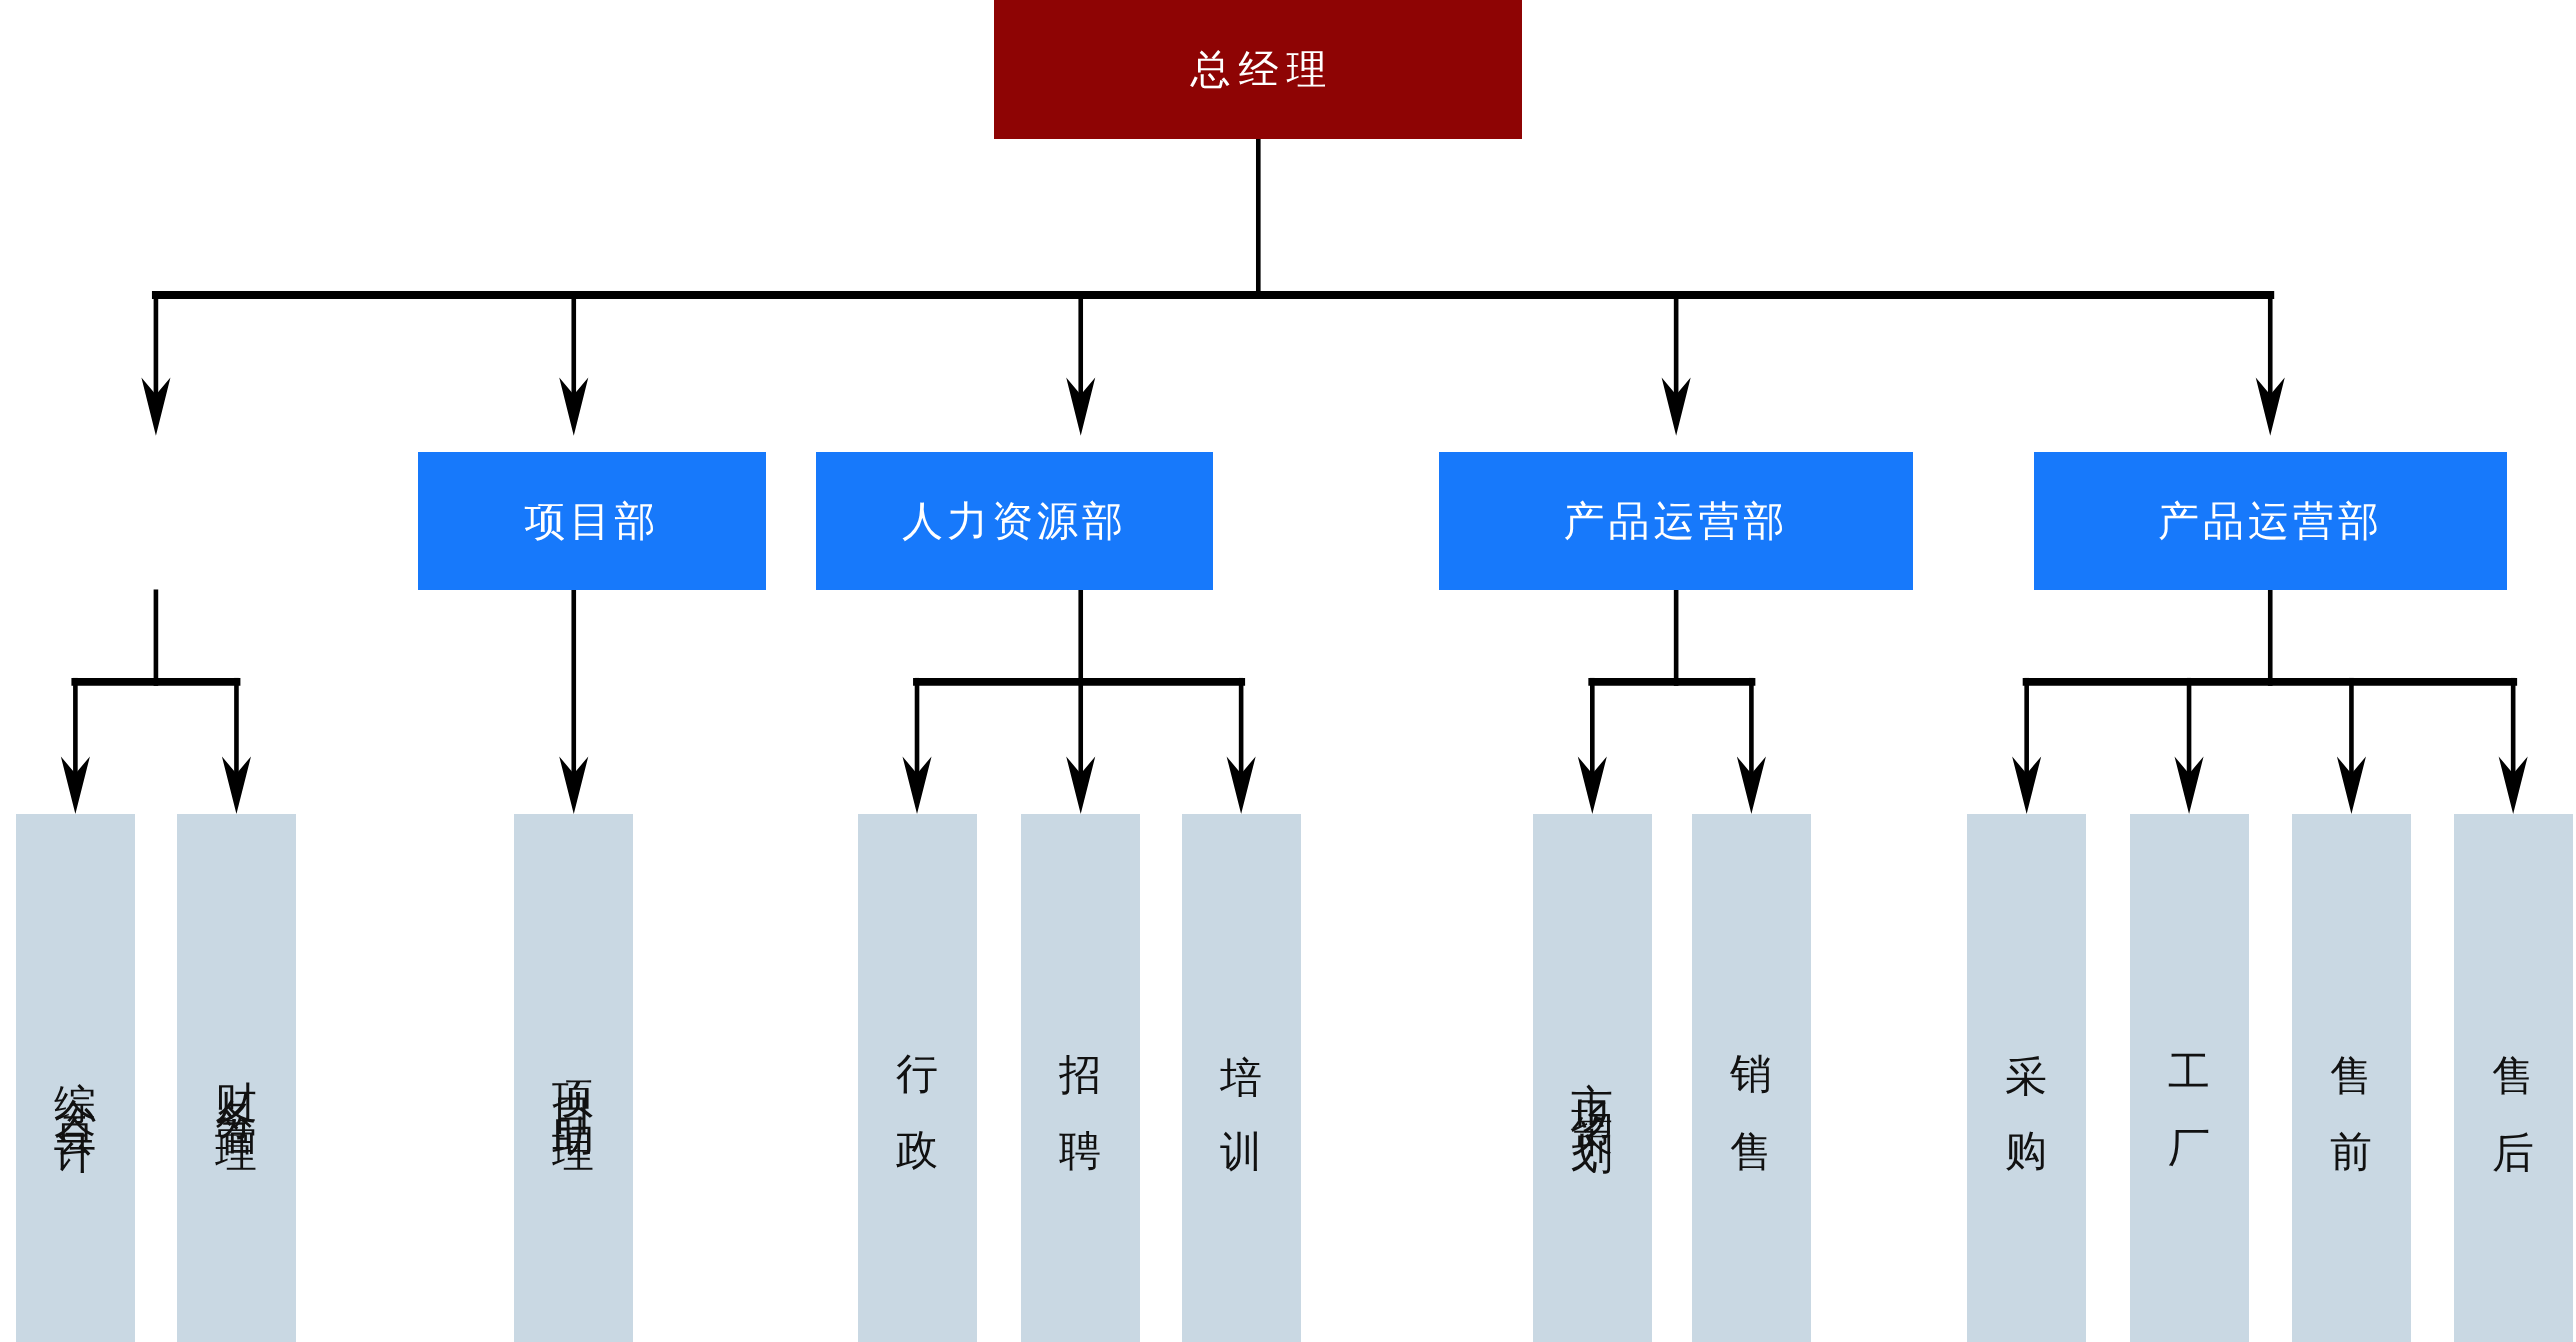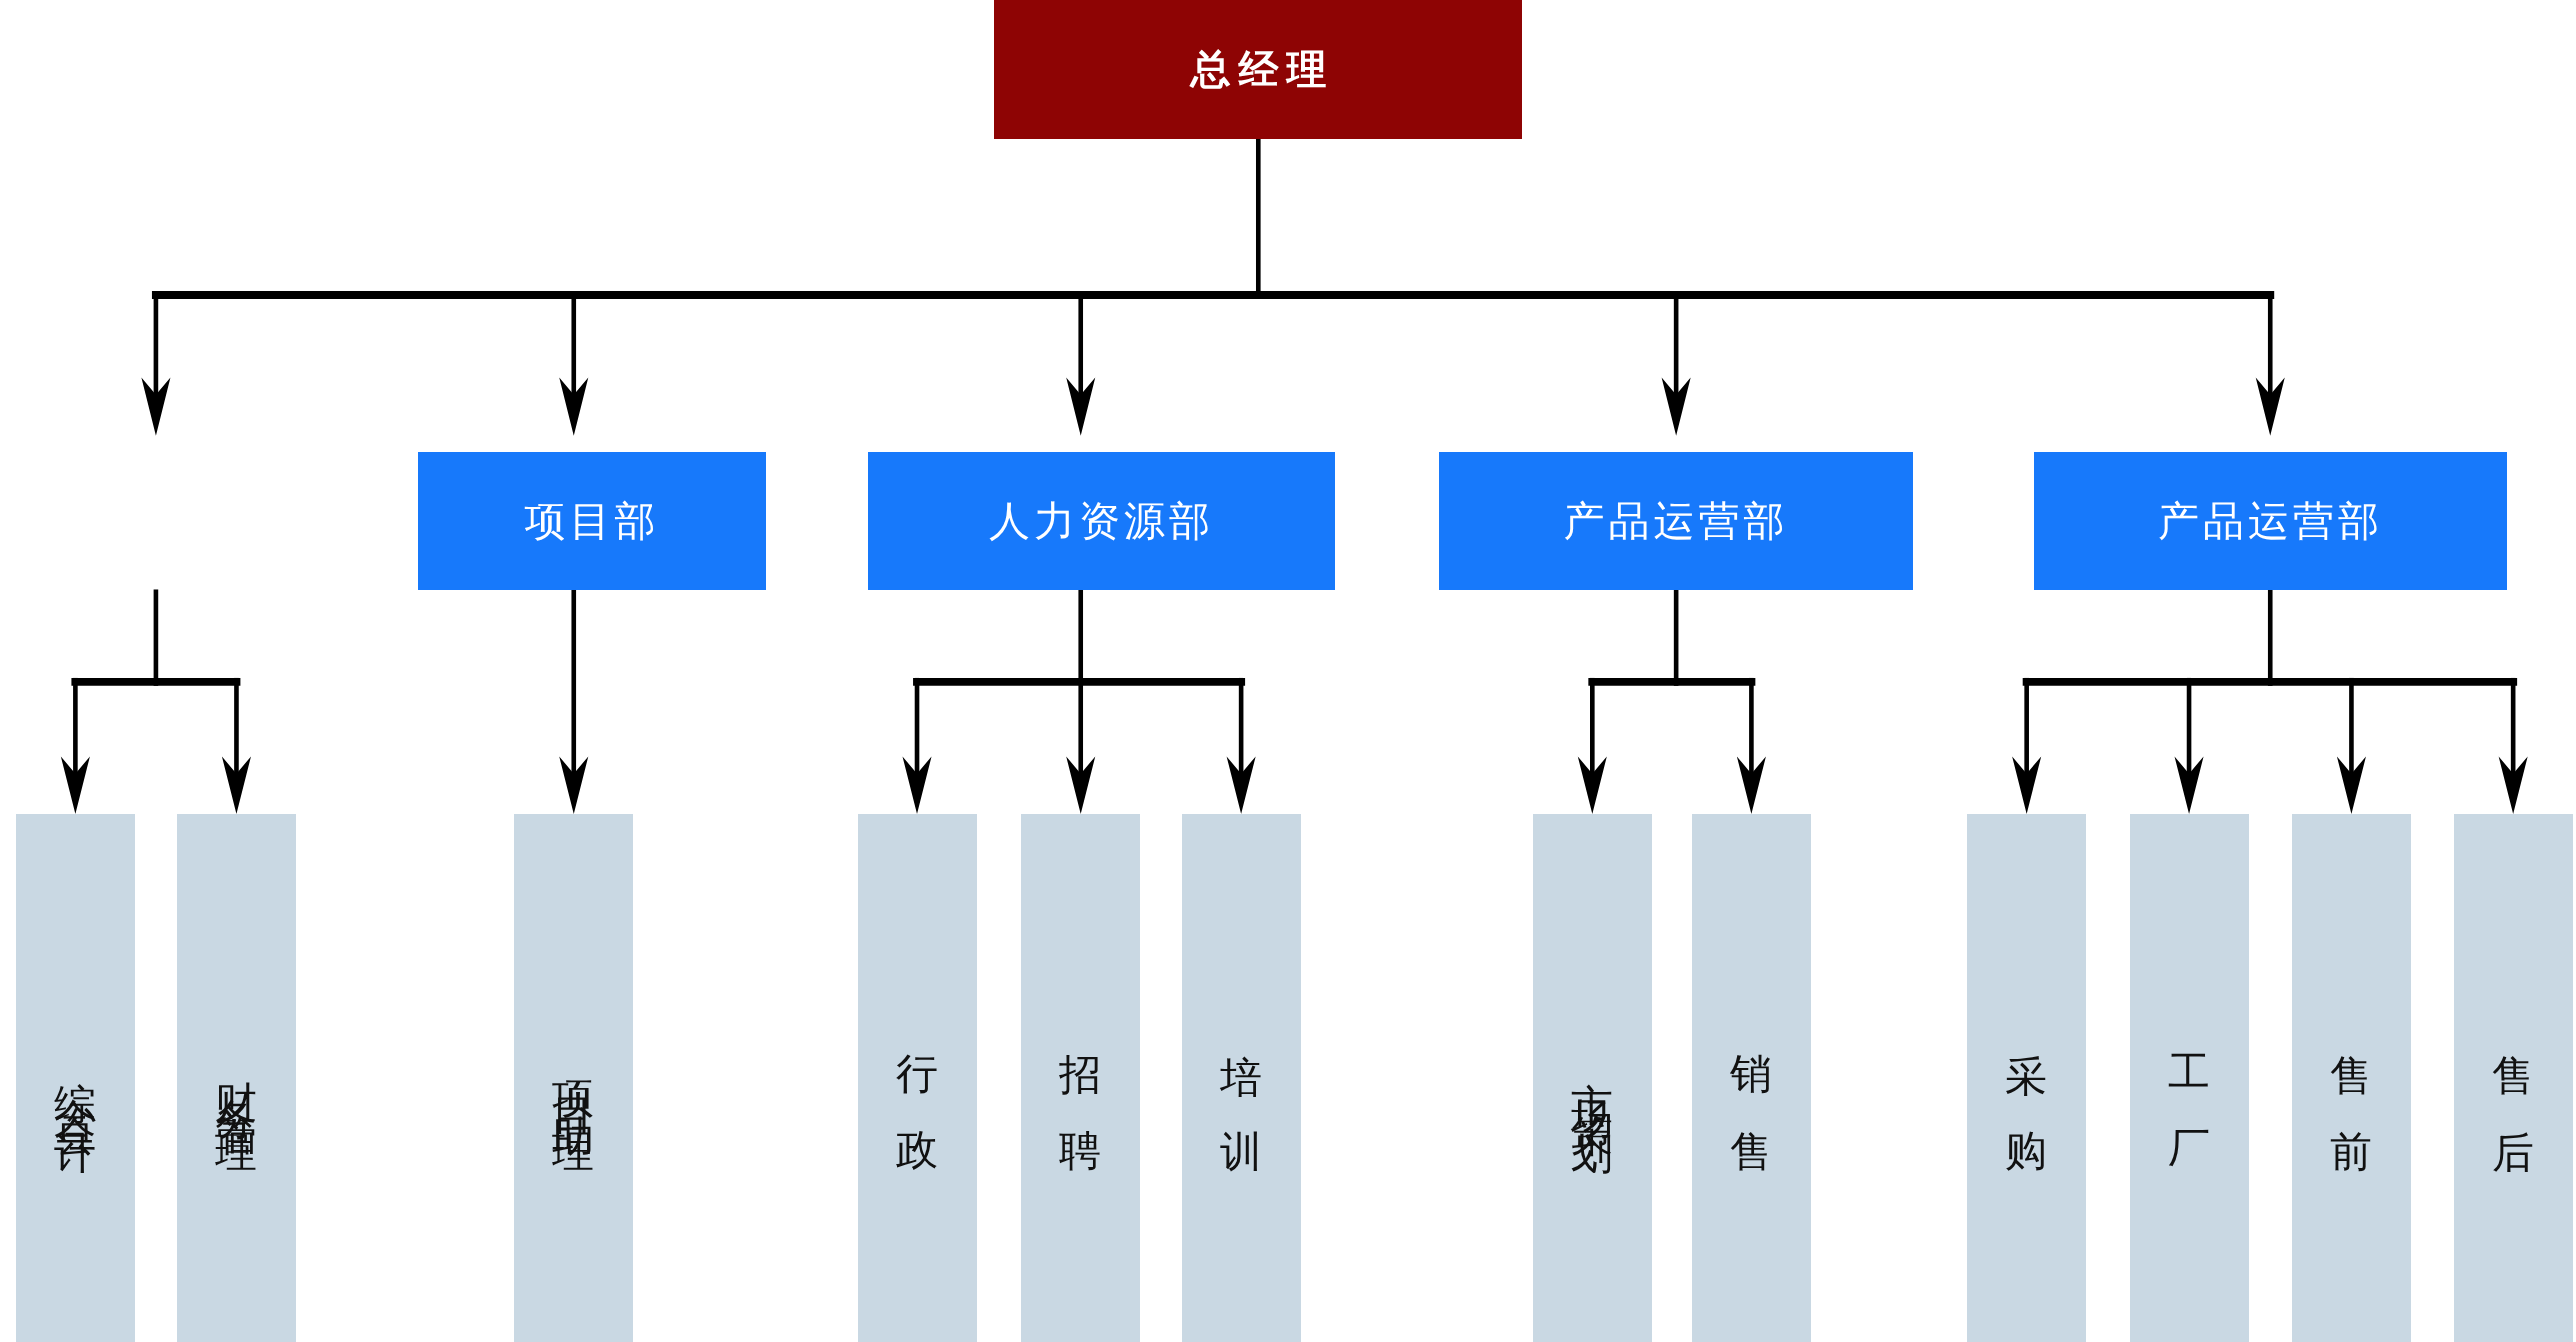--- a/index.html
+++ b/index.html
@@ -9,30 +9,30 @@
   html,body{margin:0;padding:0;background:#ffffff;}
   .canvas{
     position:relative; width:2576px; height:1342px; background:#ffffff;
     font-family:"Liberation Sans","DejaVu Sans",sans-serif; overflow:hidden;
   }
   .connectors{position:absolute;left:0;top:0;width:2576px;height:1342px;}
   .box{position:absolute;display:flex;align-items:center;justify-content:center;box-sizing:border-box;}
   .root-box{
     left:994px; top:0; width:528px; height:139px;
     background:var(--root-bg,#8E0404); color:var(--text-light,#fff);
-    font-size:40px; letter-spacing:8px; font-weight:700;padding-left:9px;
+    font-size:40px; letter-spacing:8px; font-weight:400;padding-left:9px;
   }
   .dept-box{
     top:452px; height:138px;
     background:var(--dept-bg,#1779FB); color:var(--text-light,#fff);
     font-size:41px; letter-spacing:4px;
   }
   #d1{left:0;width:312px;}
   #d2{left:418px;width:348px;}
-  #d3{left:868px;width:467px;}
+  #d3{left:816px;width:397px;}
   #d4{left:1439px;width:474px;}
   #d5{left:2034px;width:473px;}
   .unit-box{
     top:814px; height:528px; width:119px;
     background:var(--unit-bg,#C9D8E3); color:var(--text-dark,#111);
     font-size:42px;
   }
   .unit-box .vtext{
     writing-mode:vertical-rl; text-orientation:upright;
     letter-spacing:17px; margin-top:8.6px; line-height:119px;

